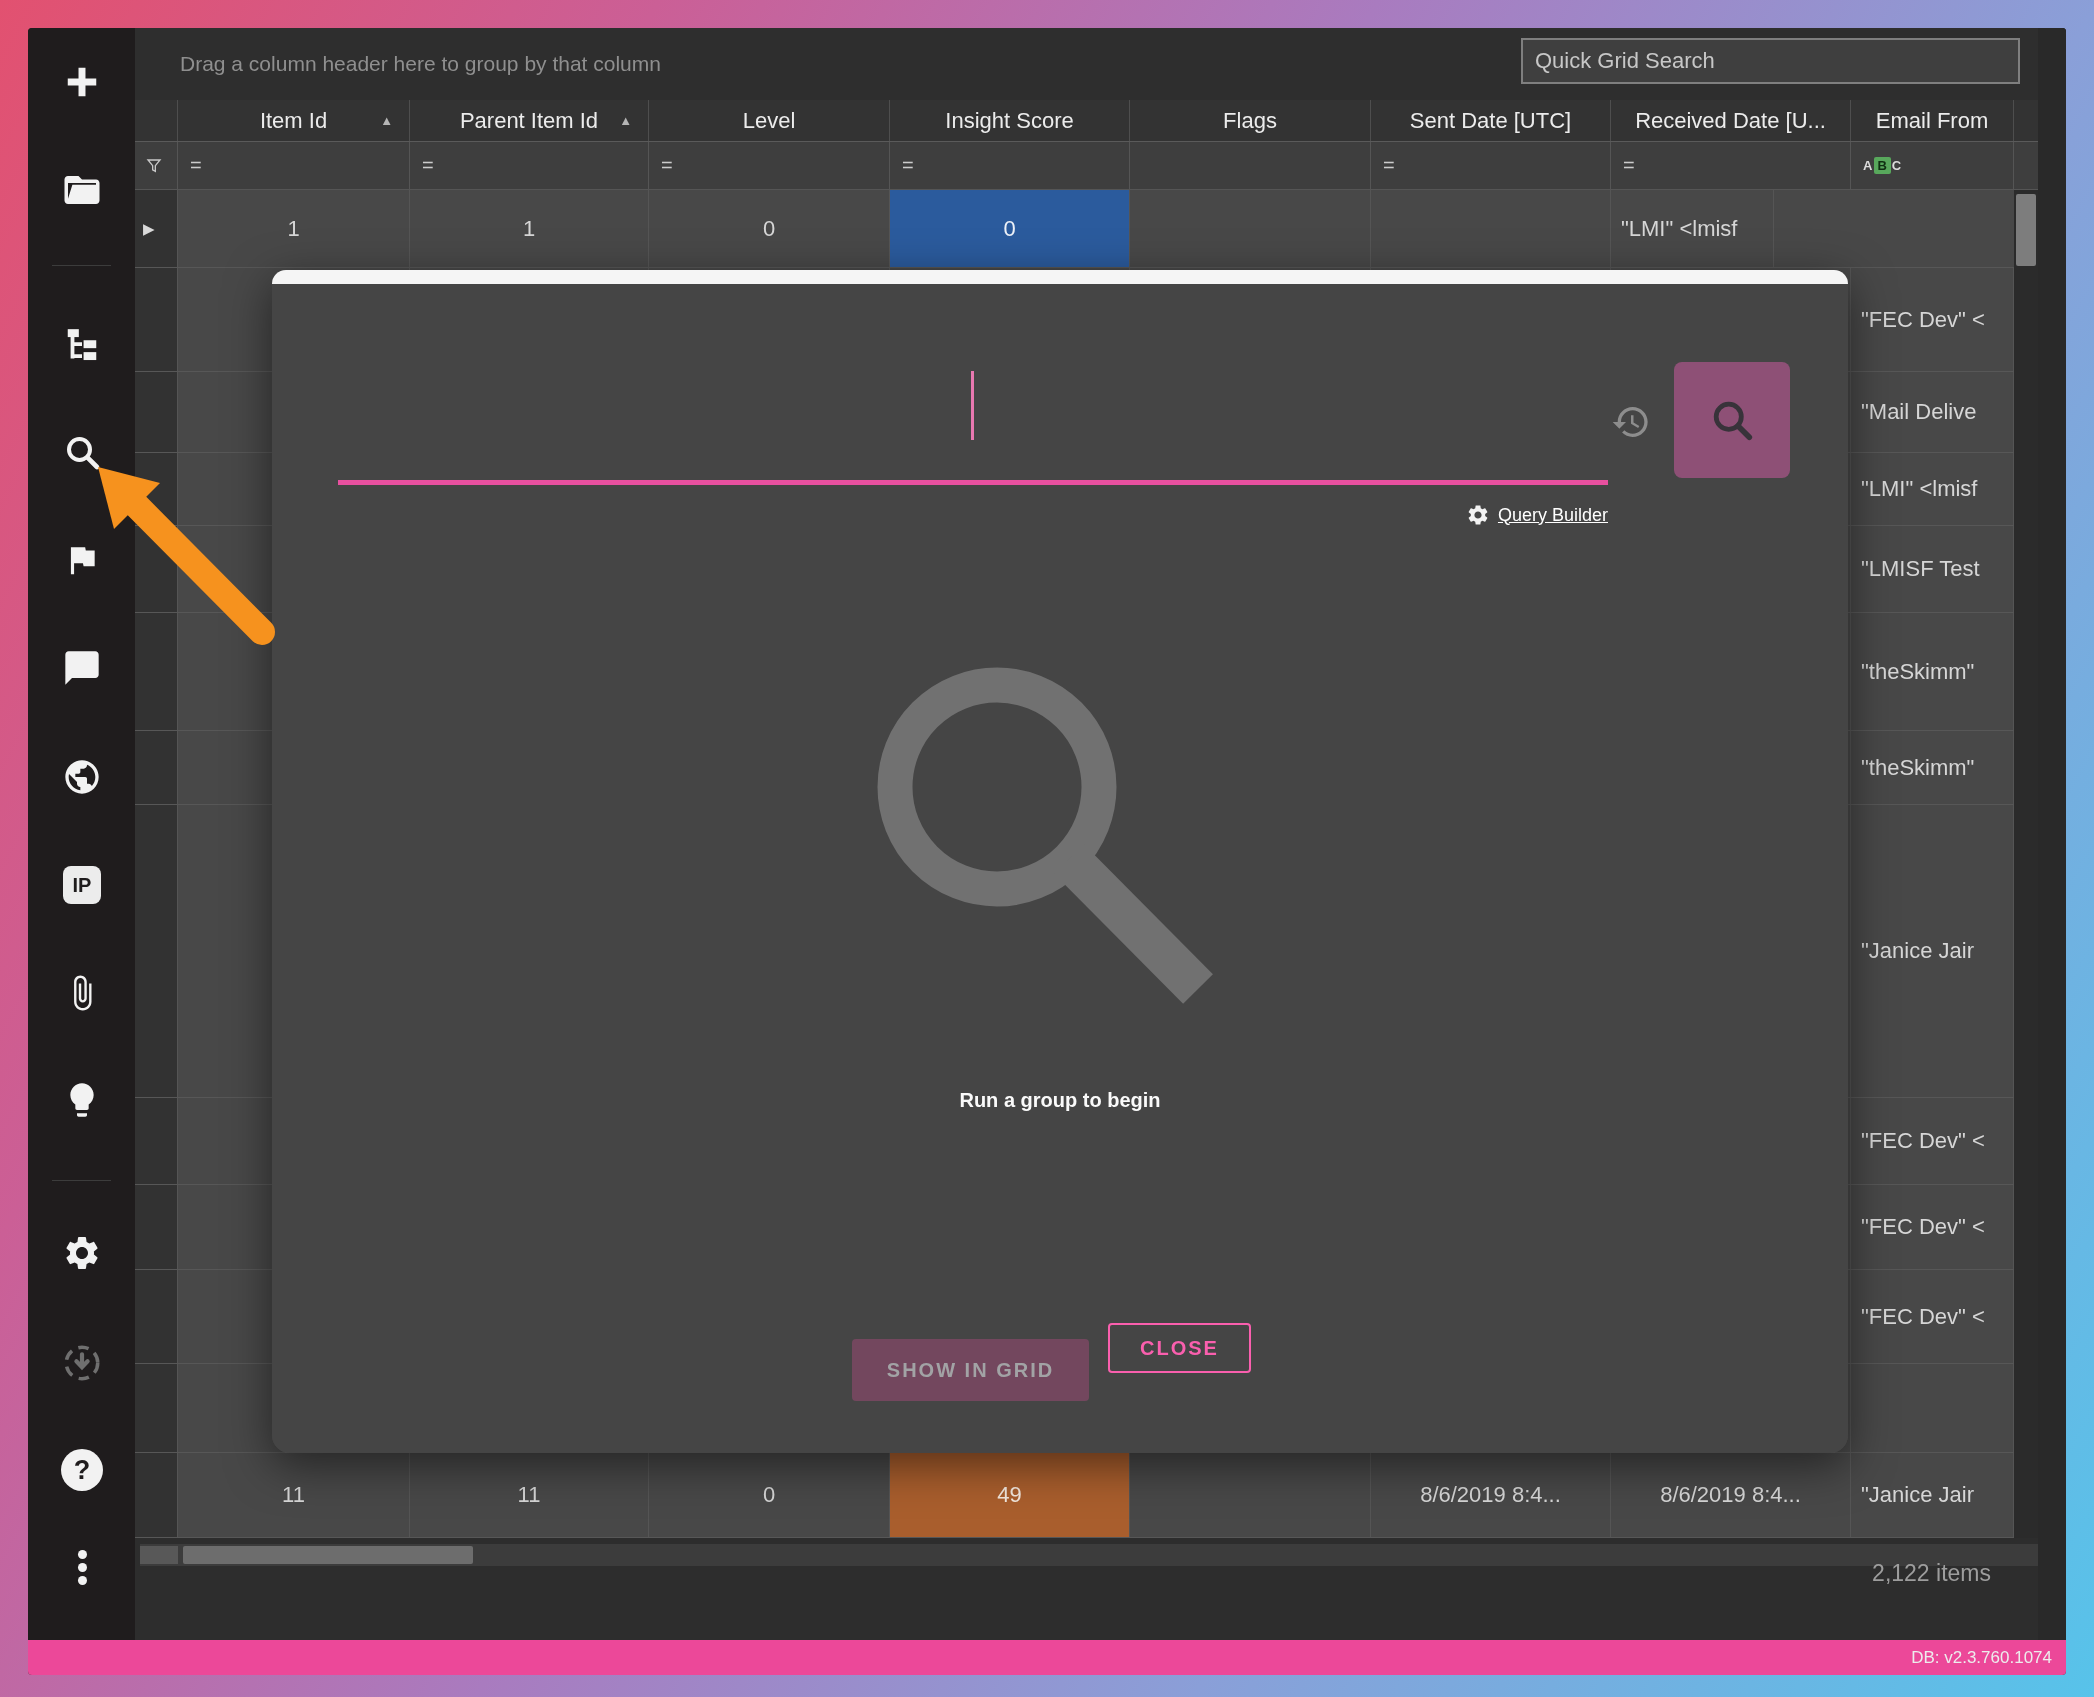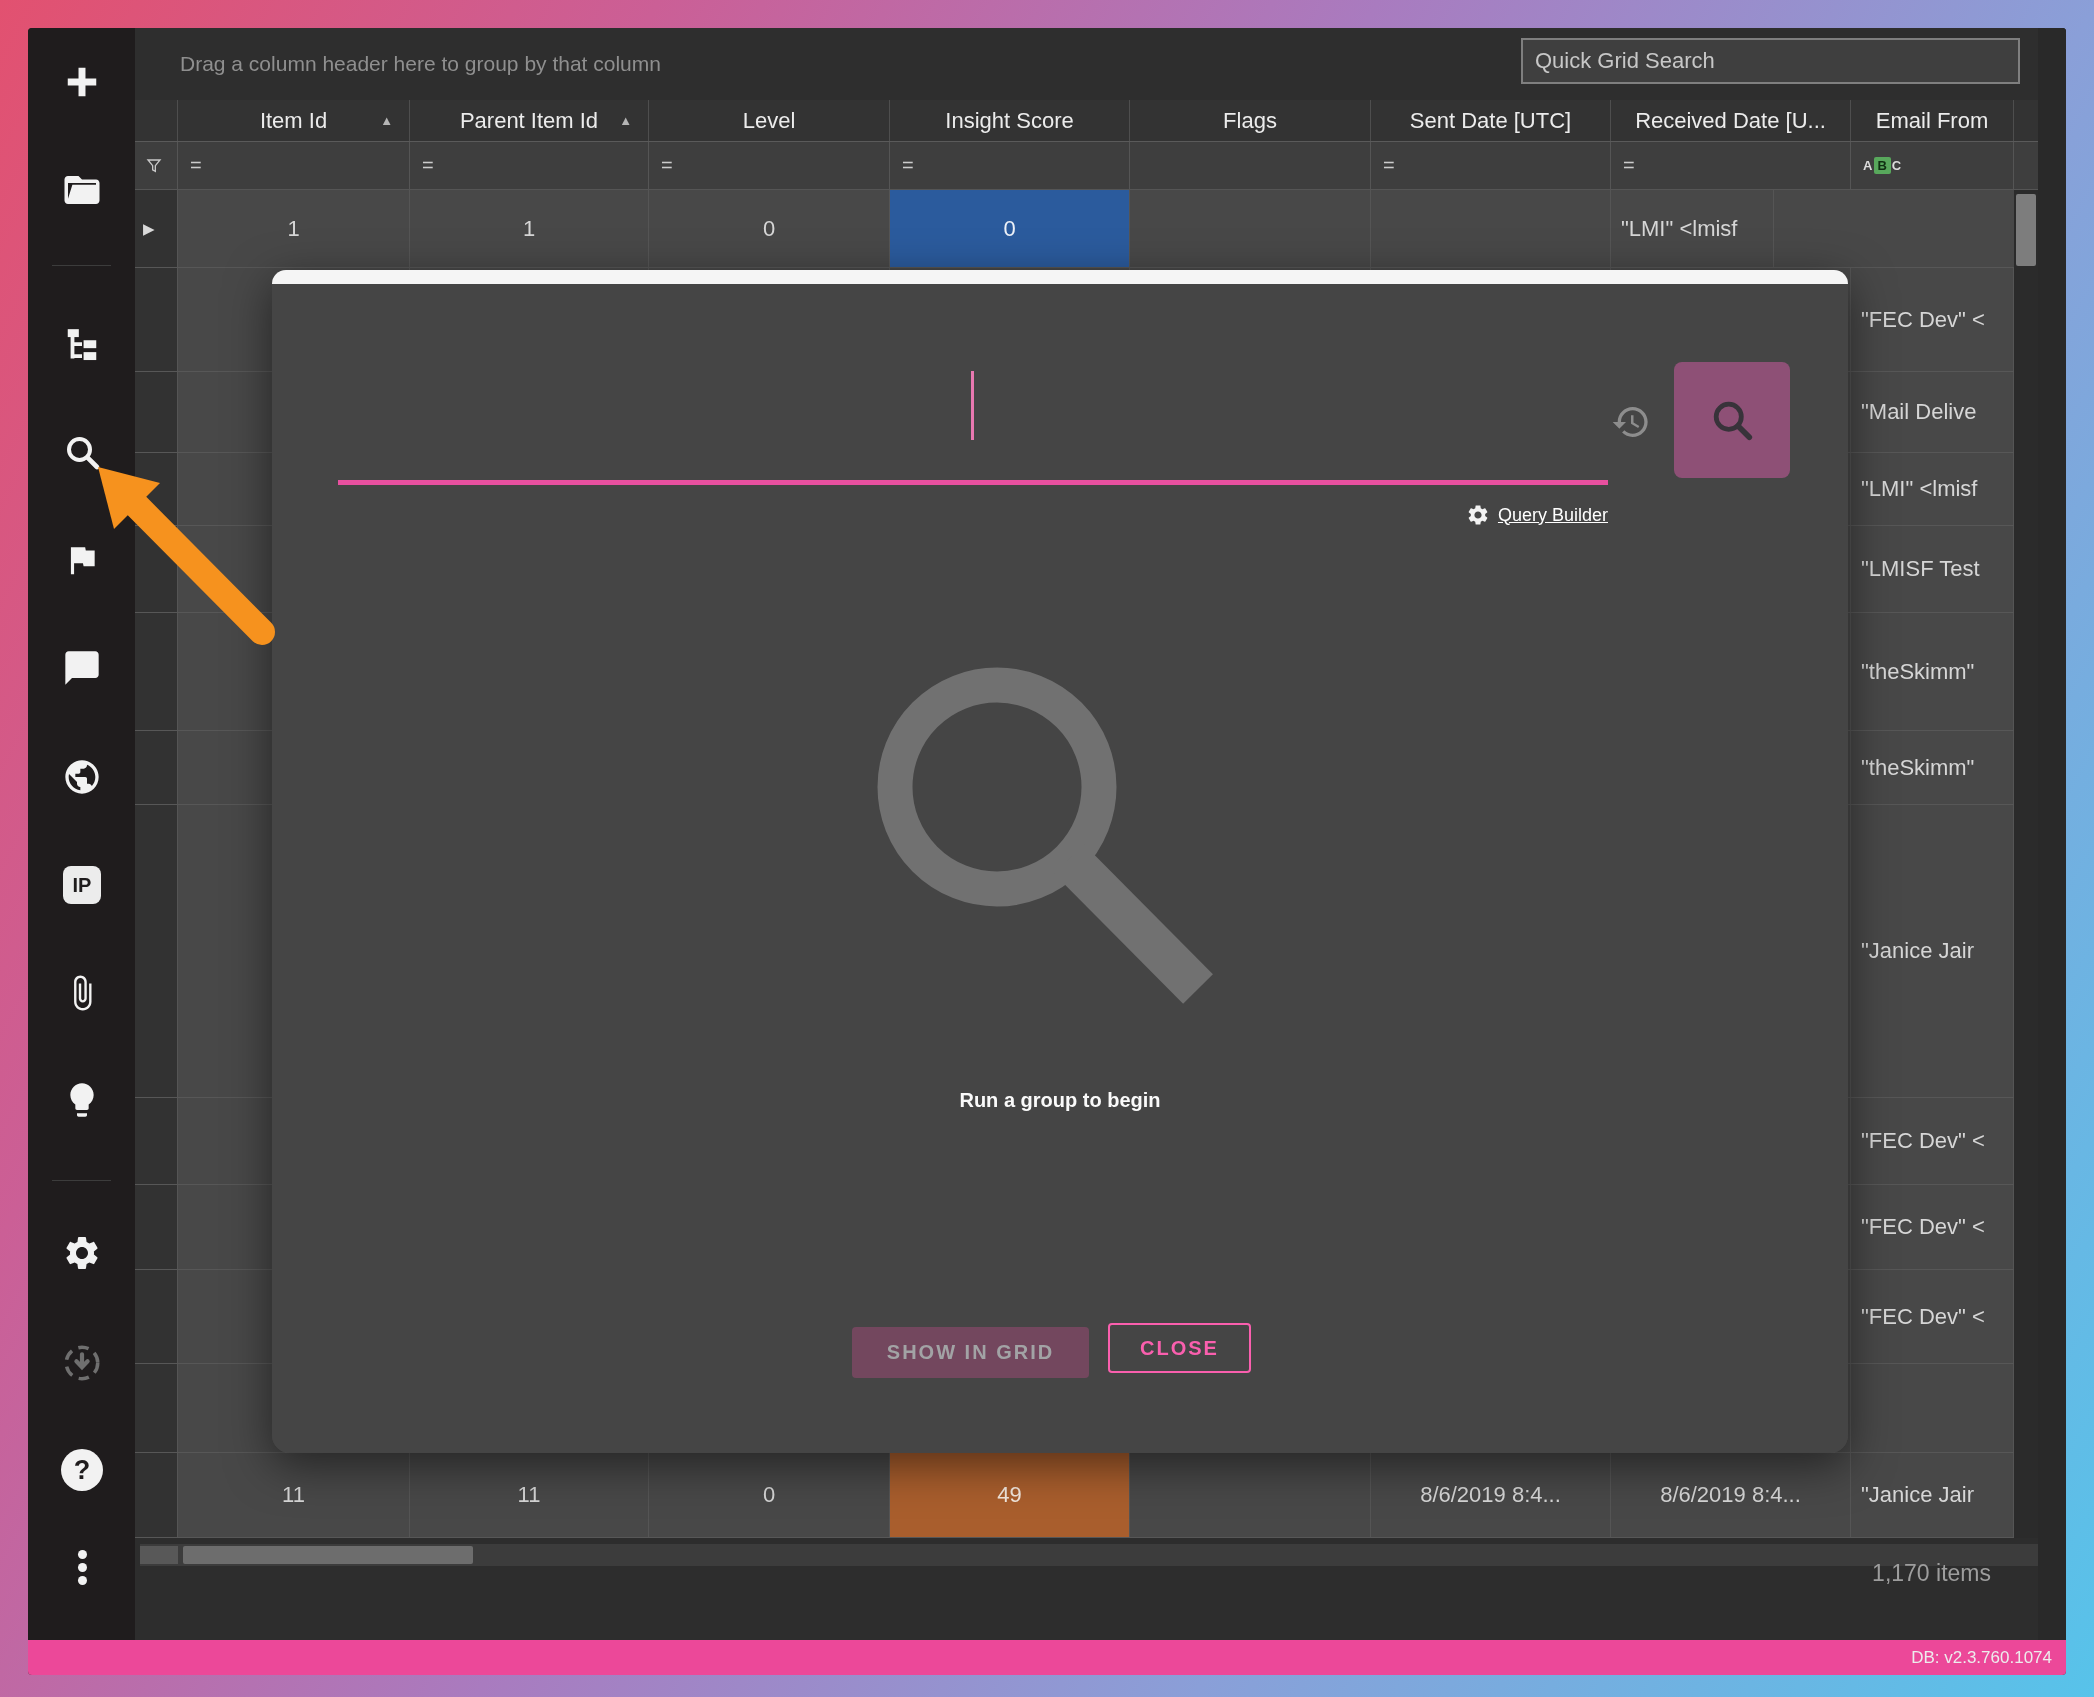--- a/index.html
+++ b/index.html
@@ -58,21 +58,21 @@
   .caret{position:absolute;left:699px;top:87px;width:3px;height:69px;background:#e878b0;}
   .underline{position:absolute;left:66px;top:196px;width:1270px;height:5px;background:var(--accent-pink,#e8509f);}
   .input-zone{position:absolute;left:66px;top:60px;width:1270px;height:136px;cursor:text;}
   .history-btn{position:absolute;left:1339px;top:118px;width:40px;height:40px;color:#8d8d8d;cursor:pointer;}
   .search-btn{position:absolute;left:1402px;top:78px;width:116px;height:116px;background:var(--search-button-mauve,#8e5076);border-radius:8px;display:flex;align-items:center;justify-content:center;cursor:pointer;}
   .qb-row{position:absolute;top:216px;right:240px;height:30px;display:flex;align-items:center;gap:8px;cursor:pointer;}
   .qb-row .qb-label{color:#fff;font-size:18px;text-decoration:underline;}
   .watermark{position:absolute;left:565px;top:343px;}
   .empty-state{position:absolute;left:0;top:805px;width:100%;text-align:center;color:#fafafa;font-size:20px;font-weight:700;}
   .btn-row{position:absolute;left:0;top:1039px;width:100%;height:63px;}
-  .show-grid-btn{position:absolute;left:580px;top:4px;width:237px;height:51px;background:var(--show-in-grid-mauve,#73475e);border:none;border-radius:4px;color:#a2a3a5;font-size:20px;font-weight:700;letter-spacing:2px;cursor:pointer;}
+  .show-grid-btn{position:absolute;left:580px;top:16px;width:237px;height:62px;background:var(--show-in-grid-mauve,#73475e);border:none;border-radius:4px;color:#a2a3a5;font-size:20px;font-weight:700;letter-spacing:2px;cursor:pointer;}
   .close-btn{position:absolute;left:836px;top:0;width:143px;height:50px;background:transparent;border:2px solid var(--close-pink,#fa5fae);border-radius:4px;color:var(--close-pink,#fa5fae);font-size:20px;font-weight:700;letter-spacing:2px;cursor:pointer;}
 
   
   .anno-arrow{position:absolute;left:32px;top:392px;width:240px;height:260px;z-index:8;pointer-events:none;}
 </style>
 </head>
 <body>
 
 <div class="canvas">
   <div class="window">
@@ -288,21 +288,21 @@
         </div>
 
       <div class="hscroll">
         <div class="corner"></div>
         <div class="thumb"></div>
       </div>
       <div class="vscroll">
         <div class="thumb"></div>
       </div>
       <div class="rstrip"></div>
-      <div class="items-count">1,170 items</div>
+      <div class="items-count">2,122 items</div>
     </div>
 
     <div class="sidebar">
       <div class="side-ic" style="top:33px">
         <svg width="38" height="38" viewBox="0 0 24 24">
             <path d="M12 3v18M3 12h18" stroke="#f2f2f2" stroke-width="4.4"></path>
           </svg>
       </div>
       <div class="side-ic" style="top:141px">
         <svg width="42" height="42" viewBox="0 0 24 24" fill="#f2f2f2">

